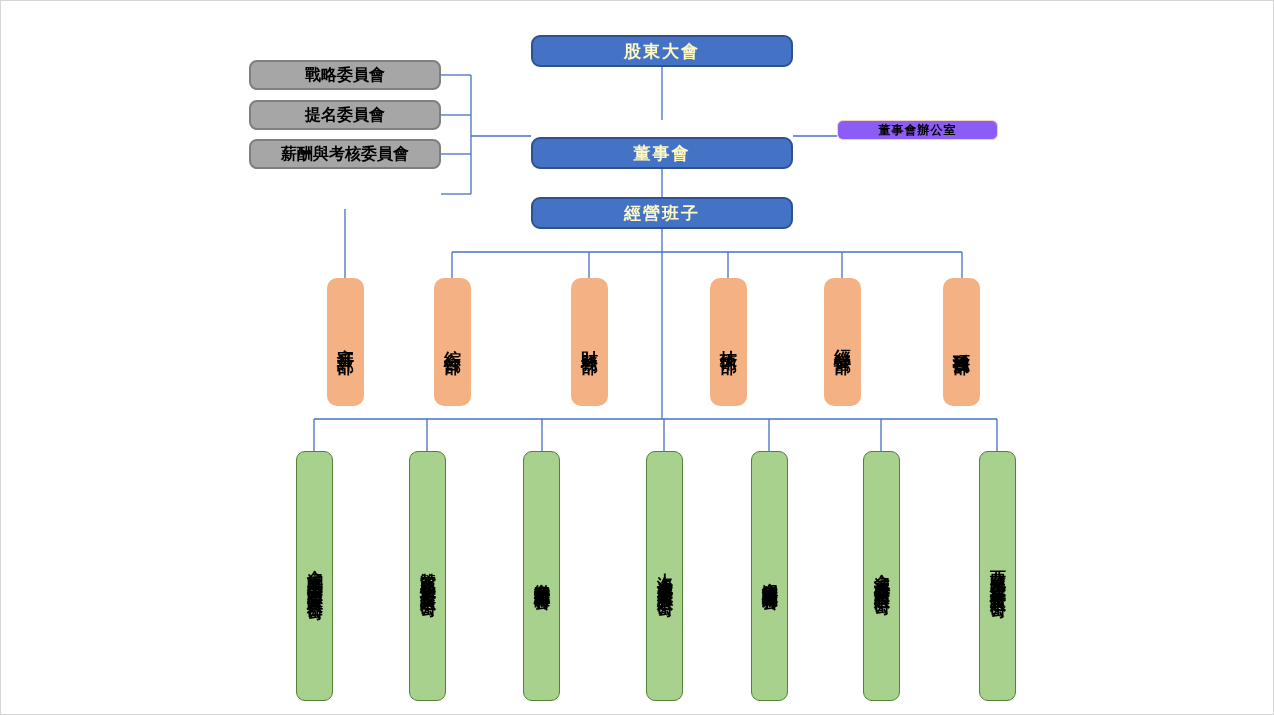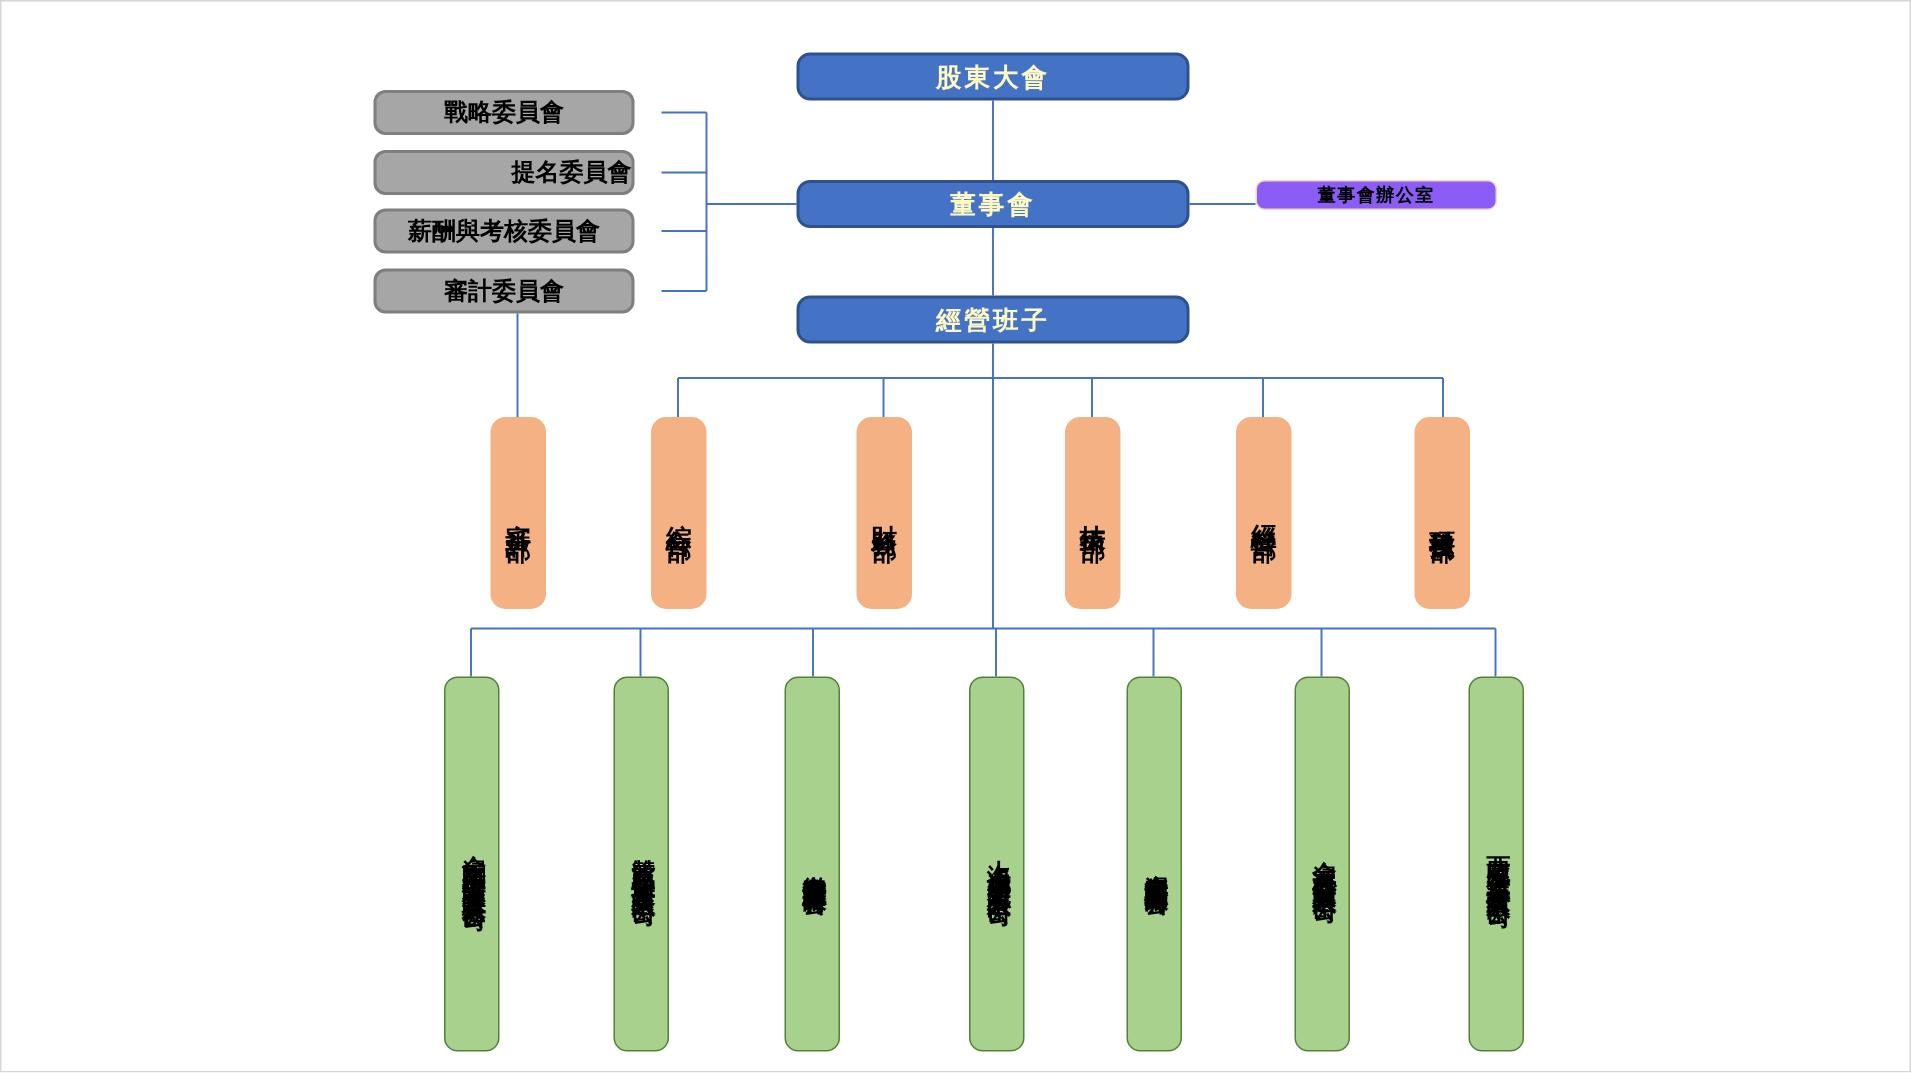--- a/index.html
+++ b/index.html
@@ -23,21 +23,21 @@
     text-align:center;
   }
   
   .blue {
     left:530px; width:262px; height:32px;
     background:#4472c4; border:2px solid #2f528f; border-radius:9px;
     color:#fef9c3; font-size:17px; letter-spacing:2px;
   }
   
   .committee {
-    left:248px; width:174px; height:30px;
+    left:248px; width:192px; height:30px;
     background:#a6a6a6; border:2px solid #7f7f7f; border-radius:8px;
     color:#000000; font-size:16px;
   }
   
   .office {
     left:836px; top:119px; width:161px; height:20px;
     background:#8b5cf6; border:1px solid #f5d5bd; border-radius:6px;
     color:#000000; font-size:12px; letter-spacing:1px;
   }
   
@@ -54,24 +54,24 @@
     top:450px; width:37px; height:250px;
     background:#a9d18e; border:1.5px solid #538135; border-radius:9px;
     color:#000000; font-size:16px;
     writing-mode:vertical-rl; text-orientation:upright;
     letter-spacing:3px;
   }
   .sub.long { letter-spacing:1px; }
 
   
   #shareholders { top:34px; }
-  #board        { top:119px;text-align:right; }
+  #board        { top:136px;text-align:right; }
   #management   { top:196px; }
   #committee-0 { top:59px; }
-  #committee-1 { top:99px;justify-content:flex-end; }
+  #committee-1 { top:99px; }
   #committee-2 { top:138px;justify-content:center; }
   #committee-3 { top:178px; }
   #dept-0 { left:326px; }
   #dept-1 { left:433px; }
   #dept-2 { left:570px; }
   #dept-3 { left:709px; }
   #dept-4 { left:823px; }
   #dept-5 { left:942px; }
   #sub-0 { left:295px; }
   #sub-1 { left:408px; }
@@ -135,23 +135,20 @@
 
   <div class="node committee" id="committee-0">
     <span>戰略委員會</span>
   </div>
   <div class="node committee" id="committee-1">
     <span>提名委員會</span>
   </div>
   <div class="node committee" id="committee-2">
     <span>薪酬與考核委員會</span>
   </div>
-  <div class="node committee" id="committee-3">
-    <span>審計委員會</span>
-  </div>
 
   <div class="node dept" id="dept-0">
     <span>審計部</span>
   </div>
   <div class="node dept" id="dept-1">
     <span>綜合部</span>
   </div>
   <div class="node dept" id="dept-2">
     <span>財務部</span>
   </div>

